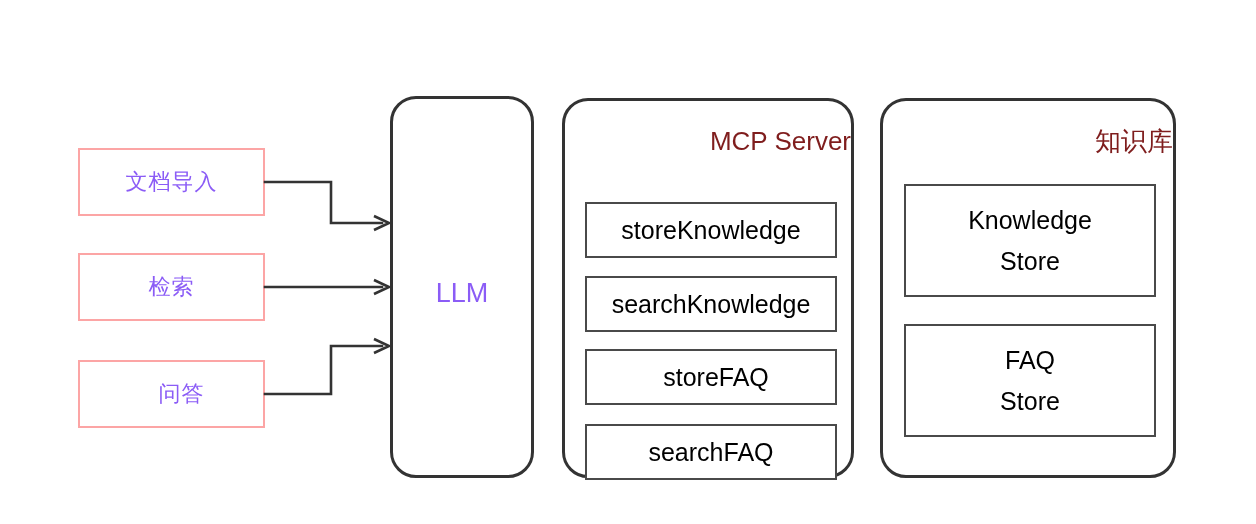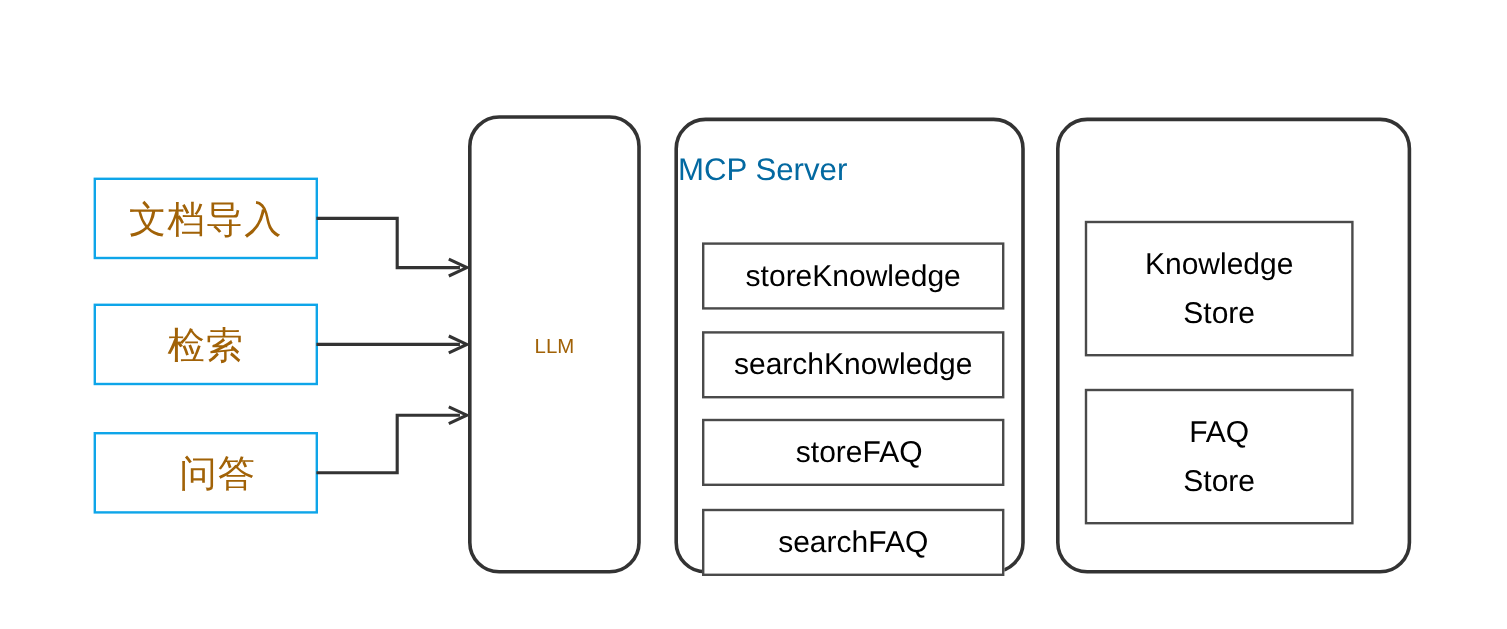--- a/index.html
+++ b/index.html
@@ -15,29 +15,29 @@
     position: relative;
     width: 1256px;
     height: 524px;
     background: #ffffff;
     overflow: hidden;
   }
   
   .src-box {
     position: absolute;
     box-sizing: border-box;
-    border: 2px solid #0ea5e9;
+    border: 2px solid #fca5a5;
     background: #ffffff;
     display: flex;
     align-items: center;
     justify-content: center;
-    font-size: 31px;
+    font-size: 22px;
     line-height: 1;
     letter-spacing: 1px;
-    color: #a16207;
+    color: #8b5cf6;
   }
   #src-0 { left: 78px;  top: 148px; width: 187px; height: 68px; }
   #src-1 { left: 78px;  top: 253px; width: 187px; height: 68px; text-align: right; }
   #src-2 { left: 78px;  top: 360px; width: 187px; height: 68px; padding-left: 20px; }
 
   
   .panel {
     position: absolute;
     box-sizing: border-box;
     border: 3px solid #333333;
@@ -45,37 +45,37 @@
     background: #ffffff;
   }
   #panel-llm { left: 390px; top: 96px; width: 144px; height: 382px; }
   #panel-mcp { left: 562px; top: 98px; width: 292px; height: 380px; }
   #panel-kb  { left: 880px; top: 98px; width: 296px; height: 380px; }
 
   .panel-title {
     position: absolute;
     left: 0;
     right: 0;
-    text-align: left;
+    text-align: right;
     font-size: 26px;
     line-height: 1;
-    color: #0369a1;
+    color: #7f1d1d;
   }
   #panel-mcp .panel-title,
   #panel-kb  .panel-title { top: 27px; }
 
   .llm-label {
     position: absolute;
     left: 0;
     right: 0;
     top: 181px;
     text-align: center;
-    font-size: 17px;
+    font-size: 27px;
     line-height: 1;
-    color: #a16207;
+    color: #8b5cf6;
   }
 
   
   .item-box {
     position: absolute;
     box-sizing: border-box;
     border: 2px solid #4a4a4a;
     background: #ffffff;
     display: flex;
     flex-direction: column;
@@ -84,21 +84,21 @@
     font-size: 25px;
     line-height: 1.62;
     color: #000000;
   }
   .mcp-item { left: 20px; width: 252px; height: 56px; margin-top: 24px; }
   #mcp-item-0 { top: 77px; }
   #mcp-item-1 { top: 151px; justify-content: center; }
   #mcp-item-2 { top: 224px; padding-left: 10px; }
   #mcp-item-3 { top: 299px; text-align: center; }
 
-  .kb-item { left: 21px; width: 224px; height: 113px; }
+  .kb-item { left: 21px; width: 252px; height: 113px; }
   #kb-item-0 { top: 83px; }
   #kb-item-1 { top: 223px; align-items: center; }
 
   
   #connectors {
     position: absolute;
     left: 0;
     top: 0;
     width: 1256px;
     height: 524px;
@@ -152,20 +152,21 @@
     </div>
     <div class="item-box mcp-item" id="mcp-item-2">
       <span>storeFAQ</span>
     </div>
     <div class="item-box mcp-item" id="mcp-item-3">
       <span>searchFAQ</span>
     </div>
   </div>
 
   <div class="panel" id="panel-kb">
+    <div class="panel-title">知识库</div>
     <div class="item-box kb-item" id="kb-item-0">
       <span>Knowledge</span>
       <span>Store</span>
     </div>
     <div class="item-box kb-item" id="kb-item-1">
       <span>FAQ</span>
       <span>Store</span>
     </div>
   </div>
 

